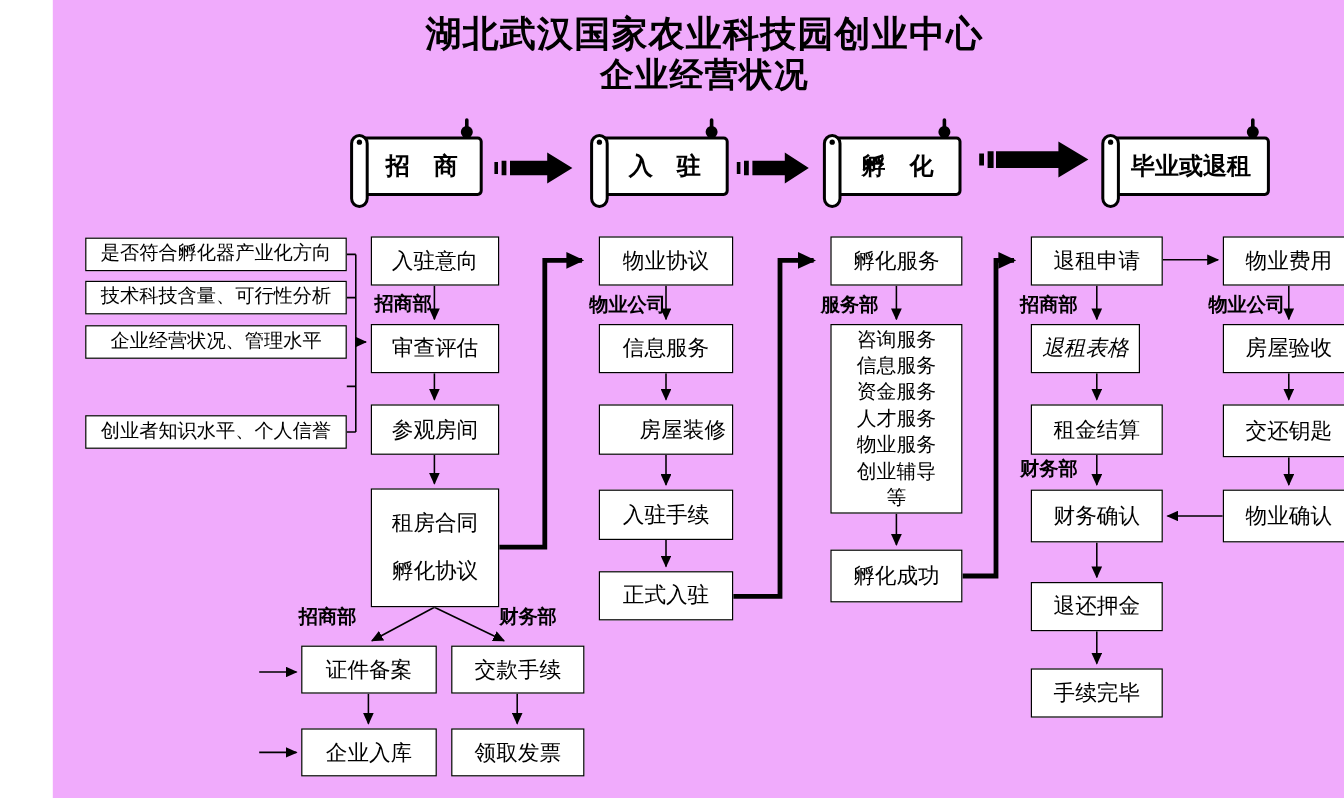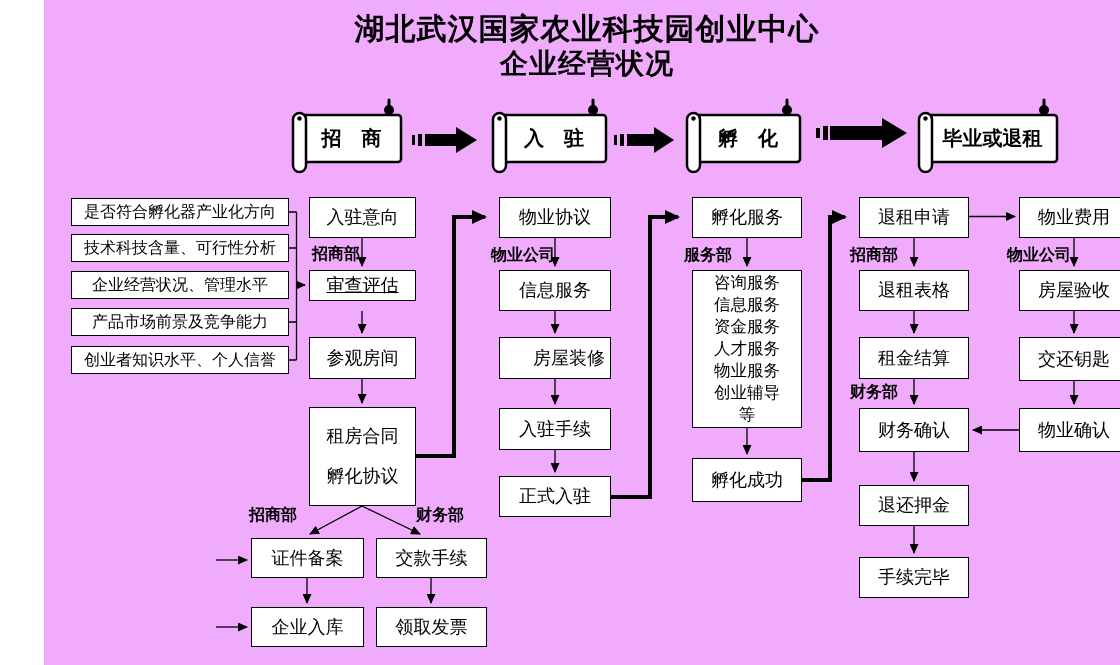--- a/index.html
+++ b/index.html
@@ -130,25 +130,24 @@
   </svg>
 
   <div class="bannerLabel" style="left:258px;top:115px;width:99px;height:47px;">招　商</div>
   <div class="bannerLabel" style="left:458px;top:115px;width:104px;height:47px;">入　驻</div>
   <div class="bannerLabel" style="left:652px;top:115px;width:104px;height:47px;">孵　化</div>
   <div class="bannerLabel" style="left:884px;top:115px;width:129px;height:47px;">毕业或退租</div>
 
   <div class="box small" style="left:27px;top:198px;width:218px;height:28px;">是否符合孵化器产业化方向</div>
   <div class="box small" style="left:27px;top:234px;width:218px;height:28px;">技术科技含量、可行性分析</div>
   <div class="box small" style="left:27px;top:271px;width:218px;height:28px;">企业经营状况、管理水平</div>
-  <div class="box small" style="left:27px;top:308px;width:218px;height:28px;">产品市场前景及竞争能力</div>
   <div class="box small" style="left:27px;top:346px;width:218px;height:28px;">创业者知识水平、个人信誉</div>
 
   <div class="box" style="left:265px;top:197px;width:107px;height:41px;">入驻意向</div>
-  <div class="box" style="left:265px;top:270px;width:107px;height:31px;text-decoration:underline;">审查评估</div>
+  <div class="box" style="left:265px;top:270px;width:107px;height:41px;">审查评估</div>
   <div class="box" style="left:265px;top:337px;width:107px;height:42px;">参观房间</div>
   <div class="box contract" style="left:265px;top:407px;width:107px;height:99px;">
     <span>租房合同</span>
     <span>孵化协议</span>
   </div>
 
   <div class="box" style="left:455px;top:197px;width:112px;height:41px;">物业协议</div>
   <div class="box" style="left:455px;top:270px;width:112px;height:41px;">信息服务</div>
   <div class="box" style="left:455px;top:337px;width:112px;height:42px;padding-left:28px;">房屋装修</div>
   <div class="box" style="left:455px;top:408px;width:112px;height:42px;">入驻手续</div>
@@ -160,21 +159,21 @@
     <span>信息服务</span>
     <span>资金服务</span>
     <span>人才服务</span>
     <span>物业服务</span>
     <span>创业辅导</span>
     <span>等</span>
   </div>
   <div class="box" style="left:648px;top:458px;width:110px;height:44px;">孵化成功</div>
 
   <div class="box" style="left:815px;top:197px;width:110px;height:41px;">退租申请</div>
-  <div class="box" style="left:815px;top:270px;width:110px;height:41px;">退租表格</div>
+  <div class="box" style="left:815px;top:270px;width:91px;height:41px;font-style:italic;">退租表格</div>
   <div class="box" style="left:815px;top:337px;width:110px;height:42px;">租金结算</div>
   <div class="box" style="left:815px;top:408px;width:110px;height:44px;">财务确认</div>
   <div class="box" style="left:815px;top:485px;width:110px;height:41px;">退还押金</div>
   <div class="box" style="left:815px;top:557px;width:110px;height:41px;">手续完毕</div>
 
   <div class="box" style="left:975px;top:197px;width:110px;height:41px;">物业费用</div>
   <div class="box" style="left:975px;top:270px;width:110px;height:41px;">房屋验收</div>
   <div class="box" style="left:975px;top:337px;width:110px;height:44px;">交还钥匙</div>
   <div class="box" style="left:975px;top:408px;width:110px;height:44px;">物业确认</div>
 

